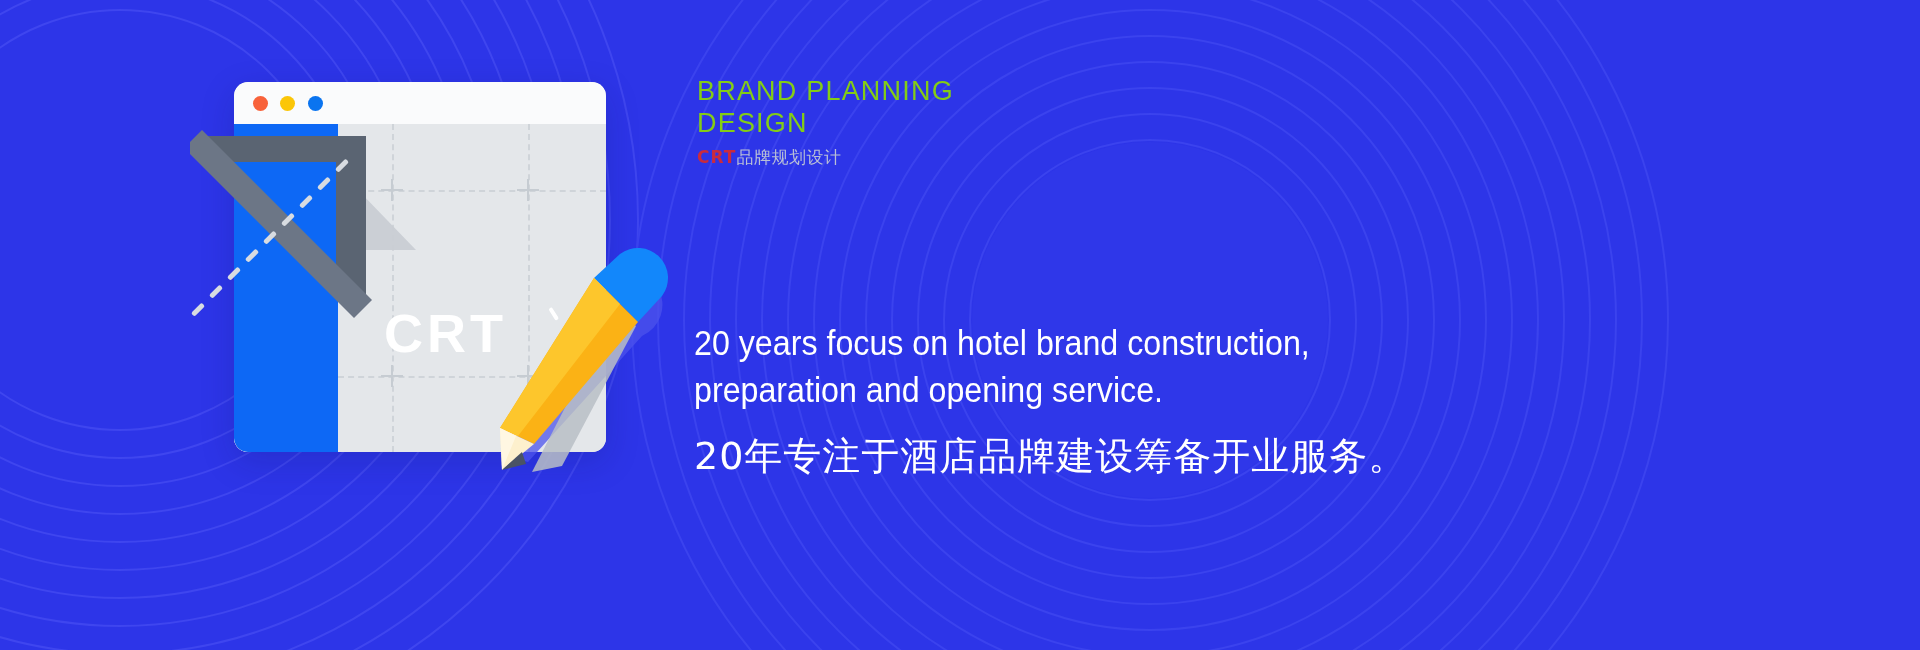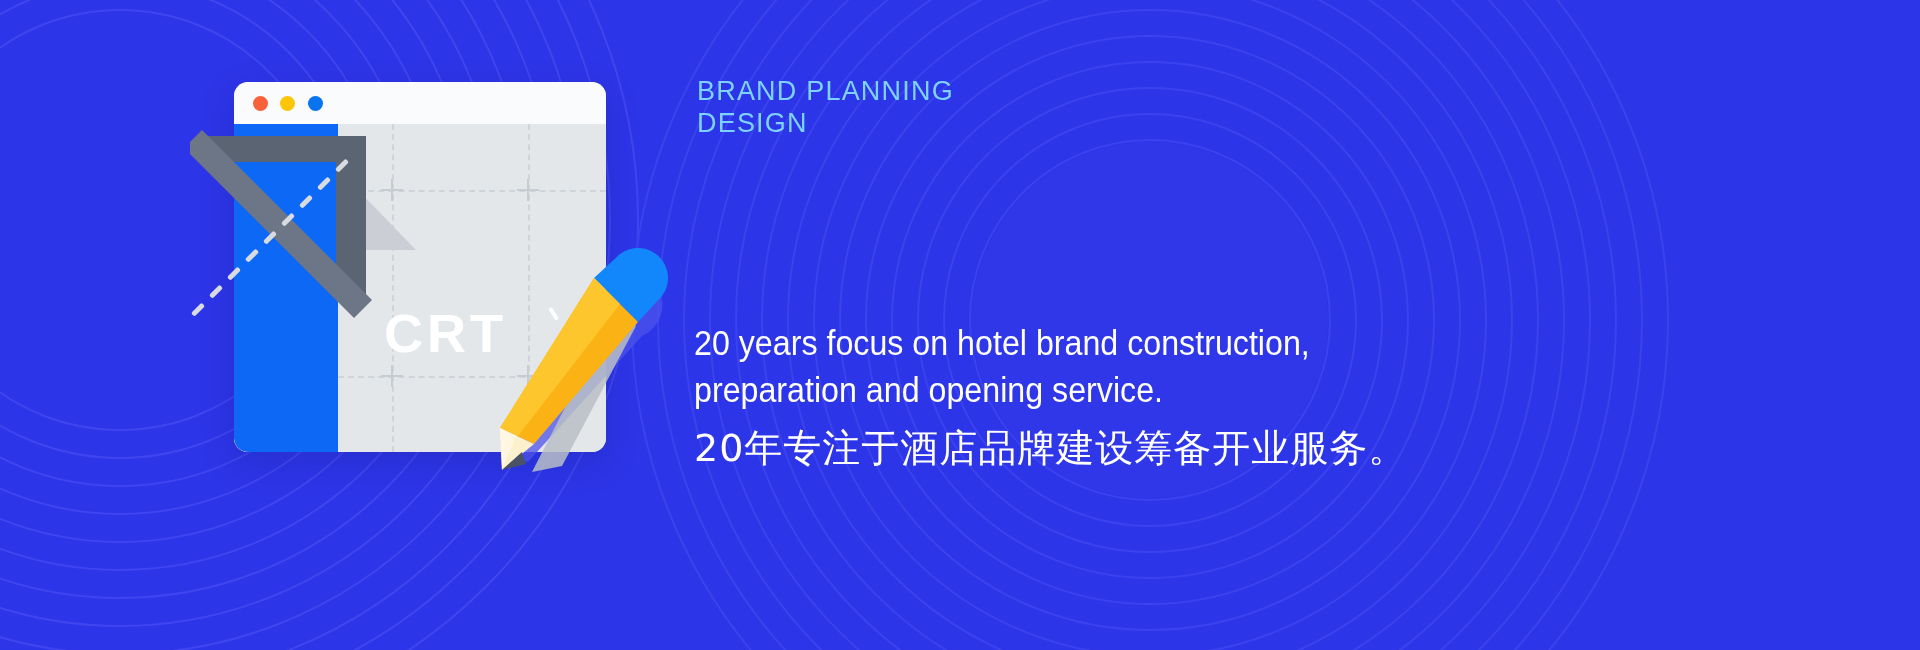--- a/index.html
+++ b/index.html
@@ -78,42 +78,42 @@
   .ruler{position:absolute;left:0;top:58px;width:230px;height:240px;}
 
   
   .pencil{position:absolute;left:280px;top:160px;width:220px;height:250px;}
 
   
   .headline{
     position:absolute;left:697px;top:76px;width:760px;
   }
   .headline .eng{
-    color:#7dd3fc;font-size:27px;letter-spacing:1.2px;line-height:1.18;
+    color:#84cc16;font-size:27px;letter-spacing:1.2px;line-height:1.18;
     font-weight:400;font-family:"Liberation Sans",sans-serif;
     white-space:pre-line;
   }
   .headline .sub{
     margin-top:6px;font-size:17px;line-height:1.3;letter-spacing:.5px;
     font-family:"DejaVu Sans",sans-serif;
   }
   .sub .cn-abbr{color:#c92b3e;font-weight:700;letter-spacing:1px;}
   .sub .cn-text{color:#b9bfd6;}
 
   .tagline{
     position:absolute;left:694px;top:320px;width:900px;
   }
   .tagline .tag-en{
     color:#ffffff;font-size:35px;line-height:1.33;font-weight:400;
     font-family:"Liberation Sans Narrow","Liberation Sans",sans-serif;
     transform:scaleX(.92);transform-origin:left center;
     white-space:pre-line;
   }
   .tagline .tag-cn{
-    margin-top:12px;color:#ffffff;font-size:38px;line-height:1.25;
+    margin-top:20px;color:#ffffff;font-size:38px;line-height:1.25;
     font-family:"DejaVu Sans",sans-serif;font-weight:400;
     letter-spacing:1px;
   }
 </style>
 </head>
 <body>
 
 <div class="banner">
 
   <div class="rings">
@@ -221,20 +221,23 @@
       <path d="M30 198 L64 214 L32 240 Z" fill="#fdf0cd"></path>
       <path d="M30 198 L46 206 L32 240 Z" fill="#fff7e2"></path>
 
       <path d="M32 240 L52 222 L56 234 Z" fill="#4a5365"></path>
     </svg>
   </div>
 
   <div class="headline">
     <div class="eng">BRAND PLANNING
 DESIGN</div>
+    <div class="sub">
+      <span class="cn-abbr">CRT</span><span class="cn-text">品牌规划设计</span>
+    </div>
   </div>
 
   <div class="tagline">
     <div class="tag-en">20 years focus on hotel brand construction,
 preparation and opening service.</div>
     <div class="tag-cn">20年专注于酒店品牌建设筹备开业服务。</div>
   </div>
 
 </div>
 

